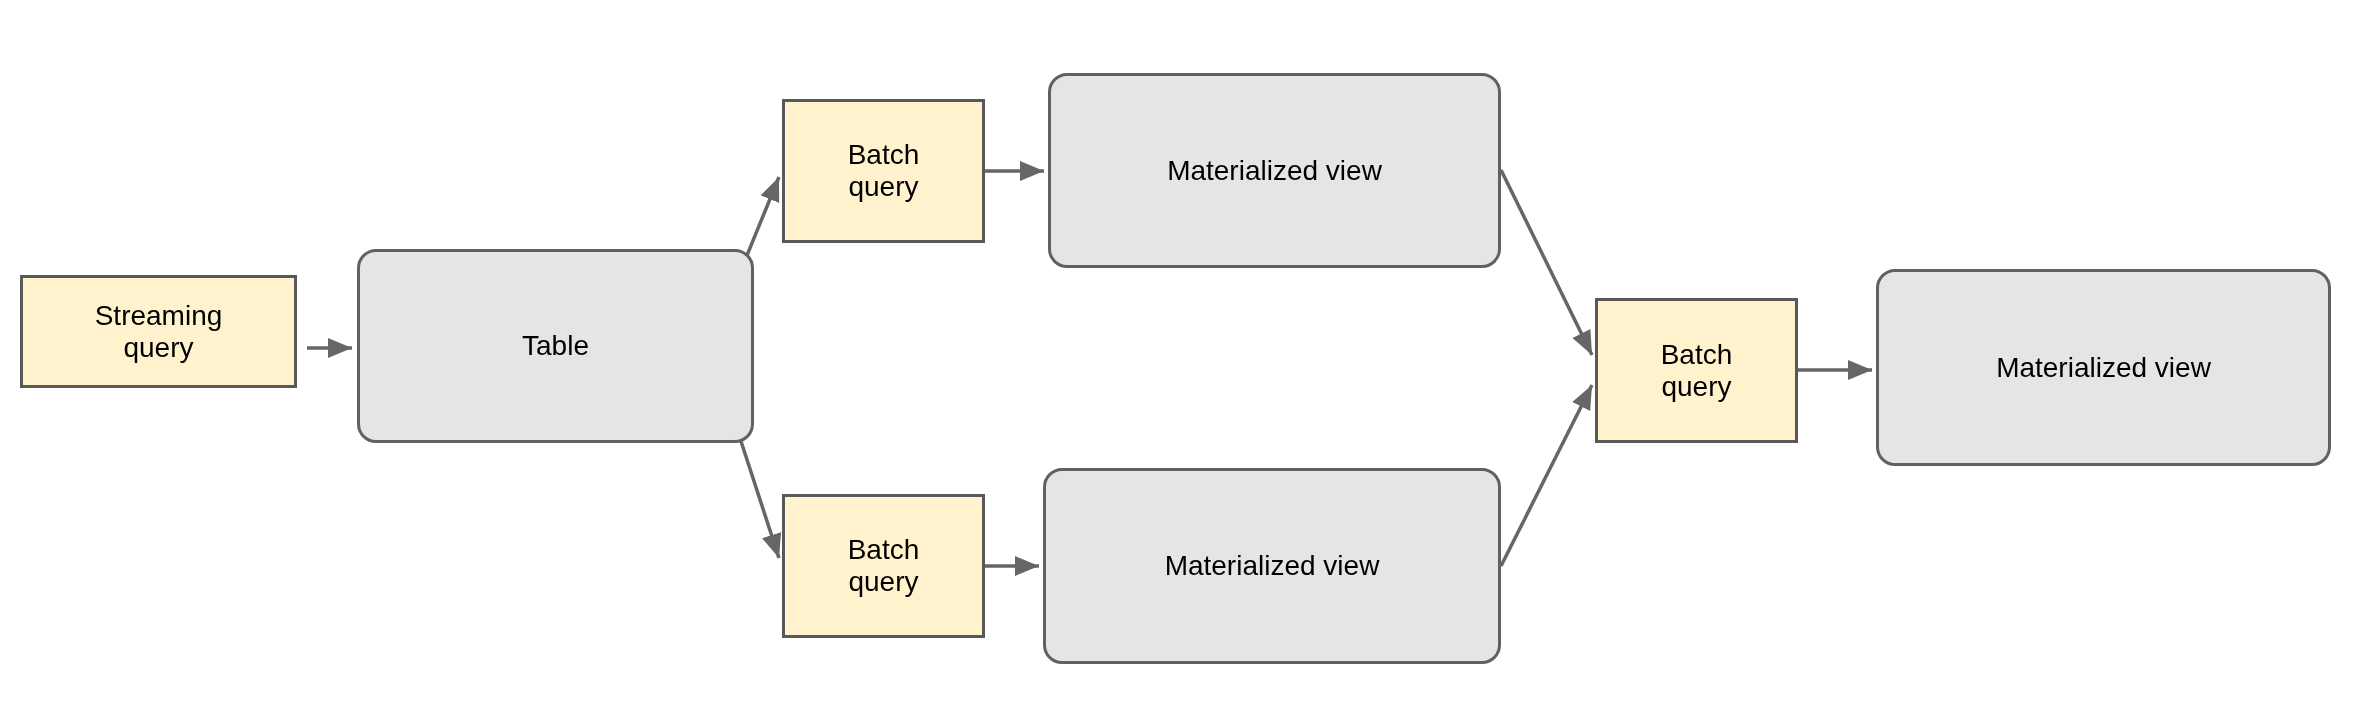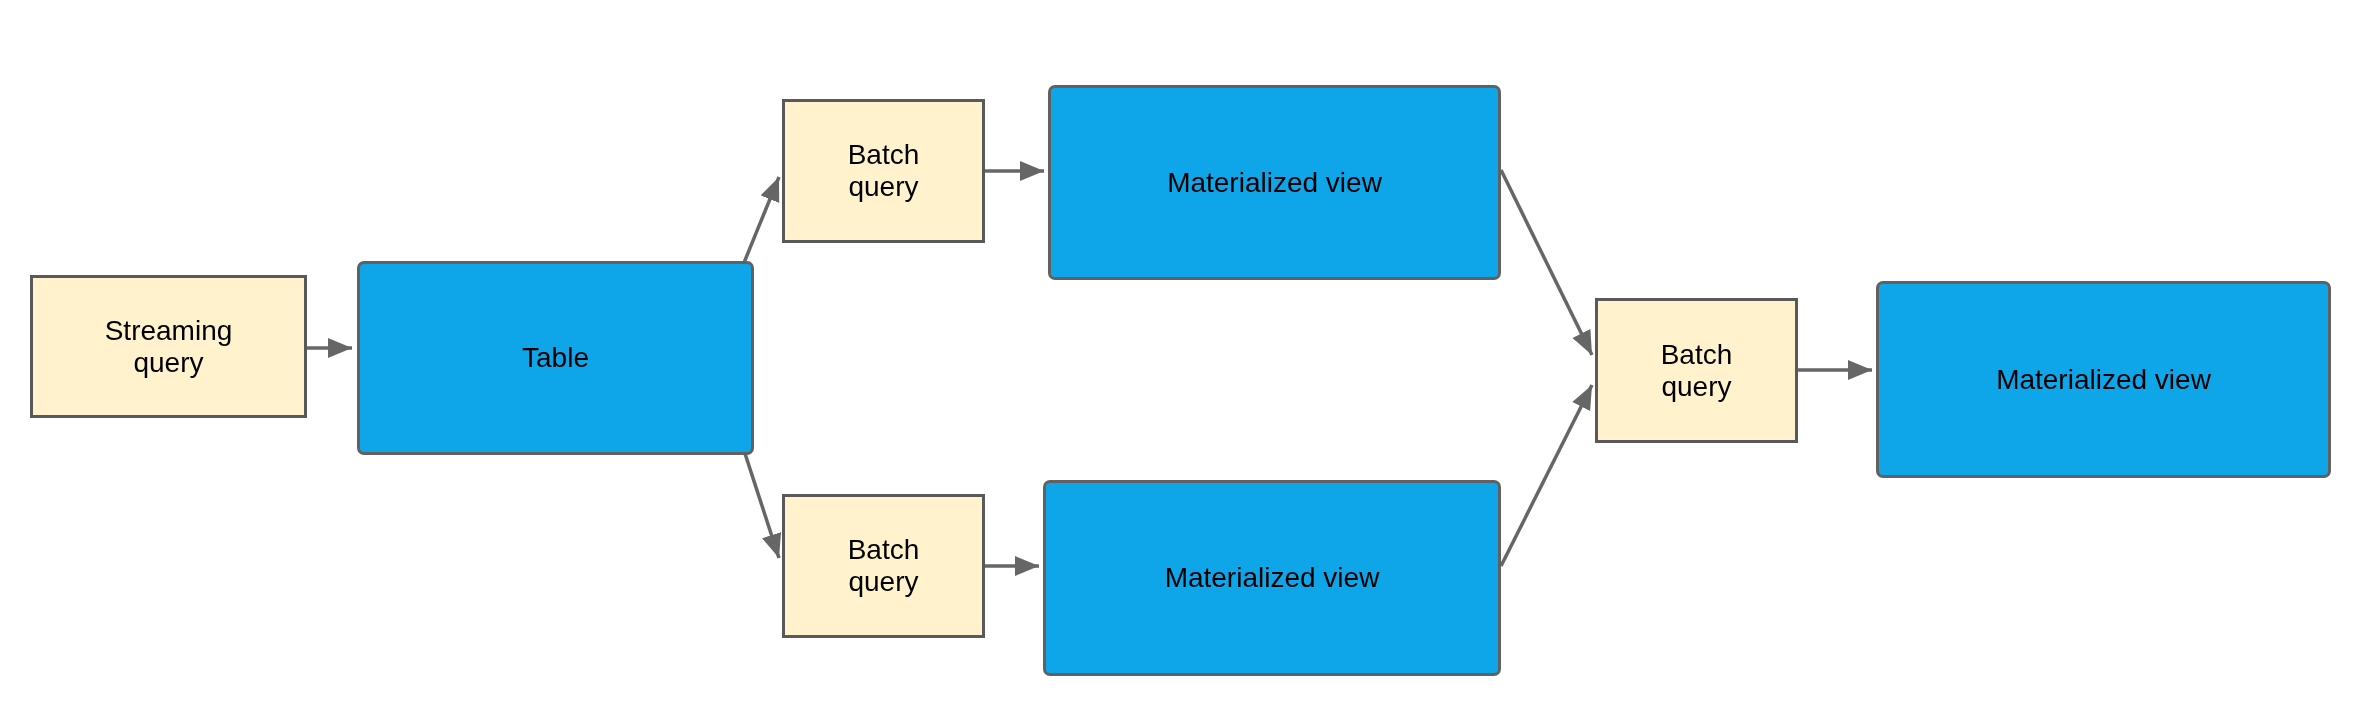--- a/index.html
+++ b/index.html
@@ -32,24 +32,23 @@
     font-size: 28px;
     line-height: 1.13;
     color: #000000;
     white-space: pre-line;
   }
   .node.query {
     background: #fff2cc;
     border: 3px solid #595959;
   }
   .node.entity {
-    background: #0ea5e9;
+    background: #e5e5e5;
     border: 3px solid #616161;
-    border-radius: 7px;
-    margin-top: 12px;
+    border-radius: 19px;
   }
 </style>
 </head>
 <body>
 
 <div id="canvas">
 
   <svg id="edge-layer" viewBox="0 0 2370 720" xmlns="http://www.w3.org/2000/svg">
     <defs>
       <marker id="arrowhead" markerUnits="userSpaceOnUse" markerWidth="26" markerHeight="22" refX="24" refY="10" orient="auto">
@@ -61,21 +60,21 @@
         <line x1="710" y1="346" x2="779" y2="177" stroke="#666666" stroke-width="3.5" marker-end="url(#arrowhead)"></line>
         <line x1="985" y1="171" x2="1044" y2="171" stroke="#666666" stroke-width="3.5" marker-end="url(#arrowhead)"></line>
         <line x1="710" y1="346" x2="779" y2="558" stroke="#666666" stroke-width="3.5" marker-end="url(#arrowhead)"></line>
         <line x1="985" y1="566" x2="1039" y2="566" stroke="#666666" stroke-width="3.5" marker-end="url(#arrowhead)"></line>
         <line x1="1501" y1="170" x2="1592" y2="355" stroke="#666666" stroke-width="3.5" marker-end="url(#arrowhead)"></line>
         <line x1="1501" y1="566" x2="1592" y2="385" stroke="#666666" stroke-width="3.5" marker-end="url(#arrowhead)"></line>
         <line x1="1798" y1="370" x2="1872" y2="370" stroke="#666666" stroke-width="3.5" marker-end="url(#arrowhead)"></line>
       </g>
   </svg>
 
-  <div class="node query" style="left: 30px; top: 275px; width: 277px; height: 143px;">Streaming
+  <div class="node query" style="left: 20px; top: 275px; width: 277px; height: 113px;">Streaming
 query</div>
   <div class="node entity" style="left: 357px; top: 249px; width: 397px; height: 194px;">Table</div>
   <div class="node query" style="left: 782px; top: 99px; width: 203px; height: 144px;">Batch
 query</div>
   <div class="node entity" style="left: 1048px; top: 73px; width: 453px; height: 195px;">Materialized view</div>
   <div class="node query" style="left: 782px; top: 494px; width: 203px; height: 144px;">Batch
 query</div>
   <div class="node entity" style="left: 1043px; top: 468px; width: 458px; height: 196px;">Materialized view</div>
   <div class="node query" style="left: 1595px; top: 298px; width: 203px; height: 145px;">Batch
 query</div>

